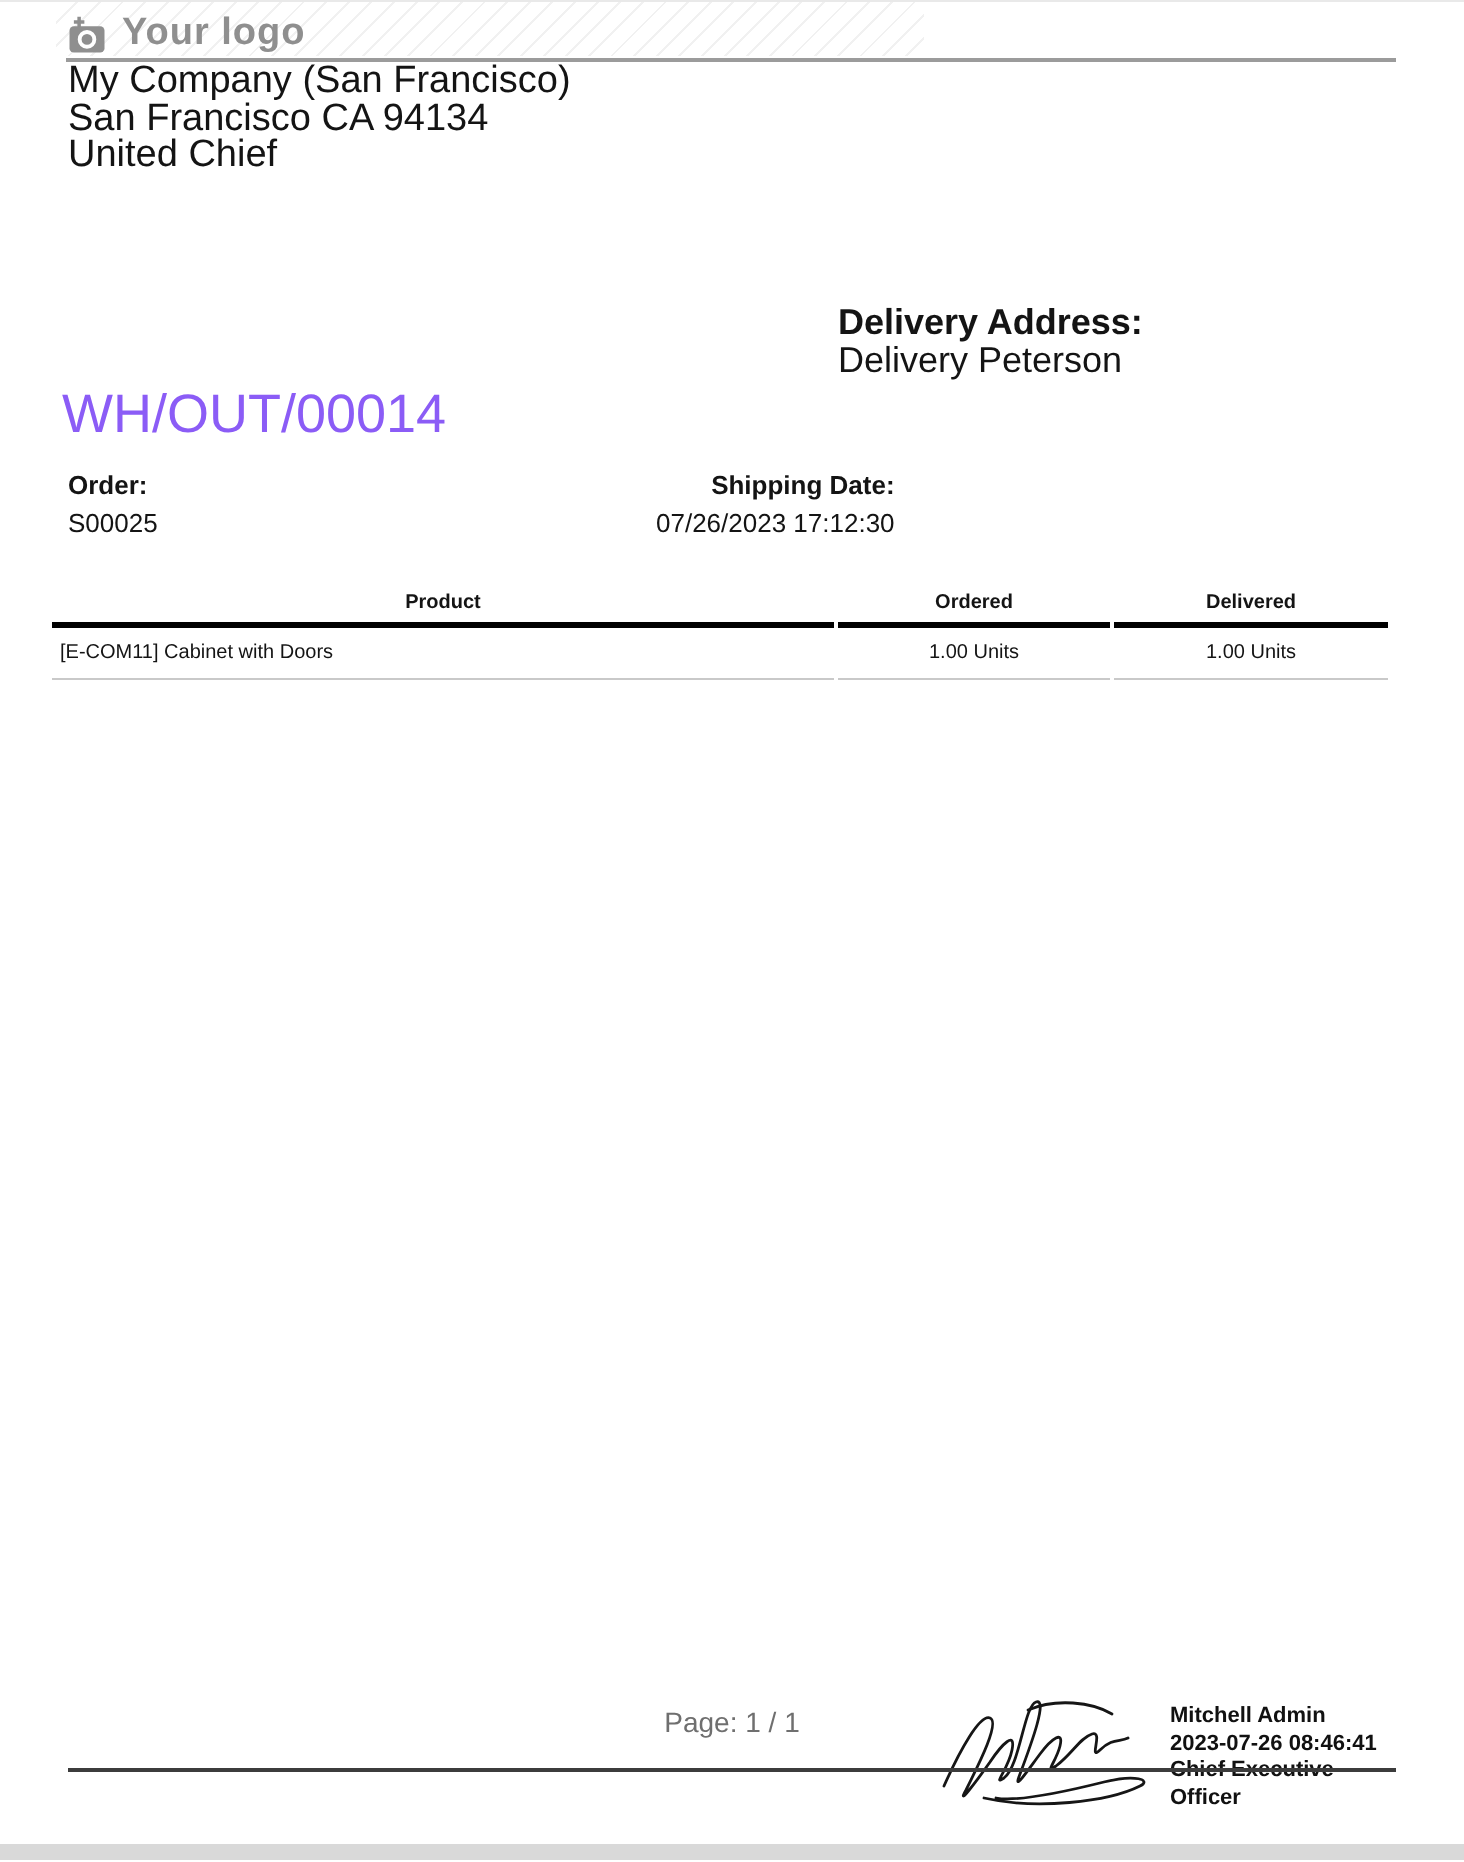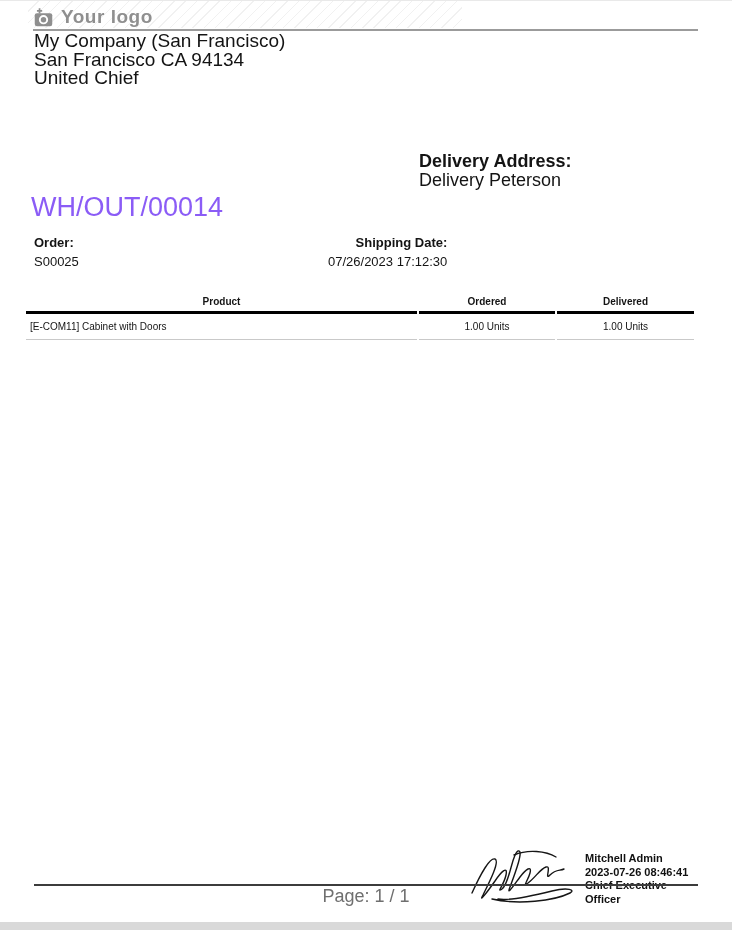--- a/index.html
+++ b/index.html
@@ -62,22 +62,22 @@
   
   .signature-block{position:absolute;left:455px;top:842px;width:243px;height:64px;}
   .signature-image{position:absolute;left:13px;top:4px;}
   .signature-text{
     position:absolute;left:130px;top:9px;
     font-size:11px;font-weight:bold;line-height:13.6px;color:#111;
   }
   
   .footer-line{position:absolute;left:34px;top:883px;width:664px;height:2px;background:#3c3c3c;}
   .page-number{
-    position:absolute;left:0;top:885px;width:732px;
-    text-align:center;font-size:18px;color:#6f6f6f;
+    position:absolute;left:0;top:852px;width:732px;
+    text-align:center;font-size:14px;color:#6f6f6f;
   }
   .bottom-strip{position:absolute;left:0;top:921px;width:732px;height:8px;background:#d9d9d9;}
 </style>
 </head>
 <body>
 
 <div class="page">
 
   <div class="logo-area">
     <div class="logo">

